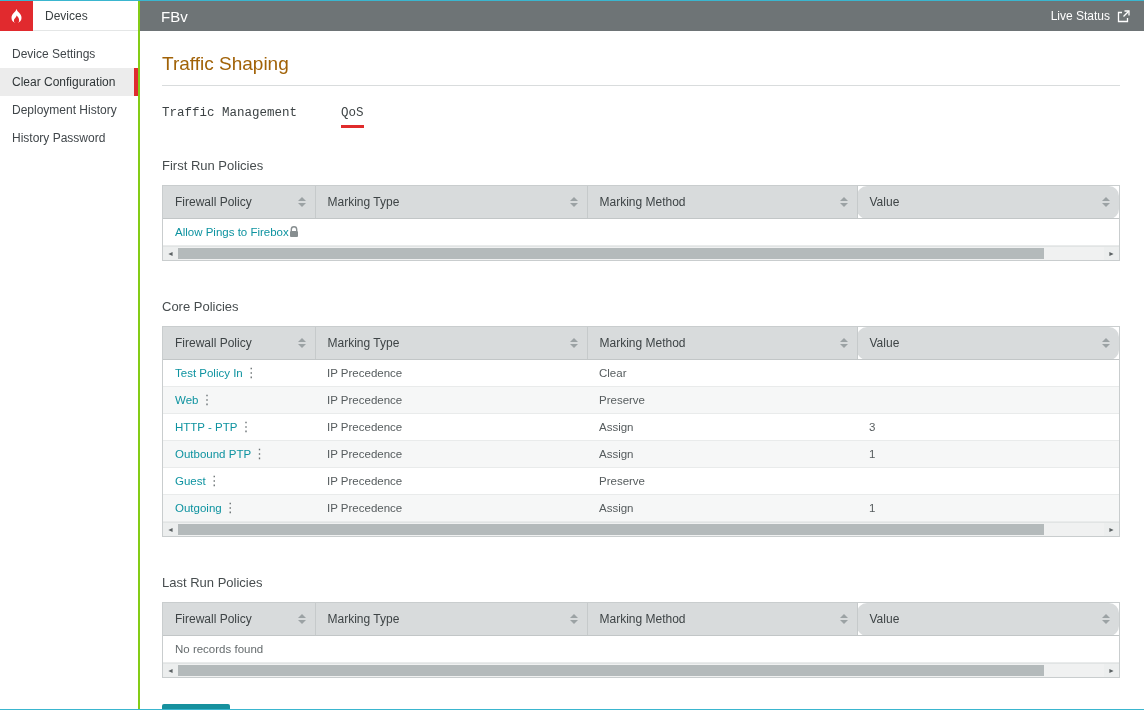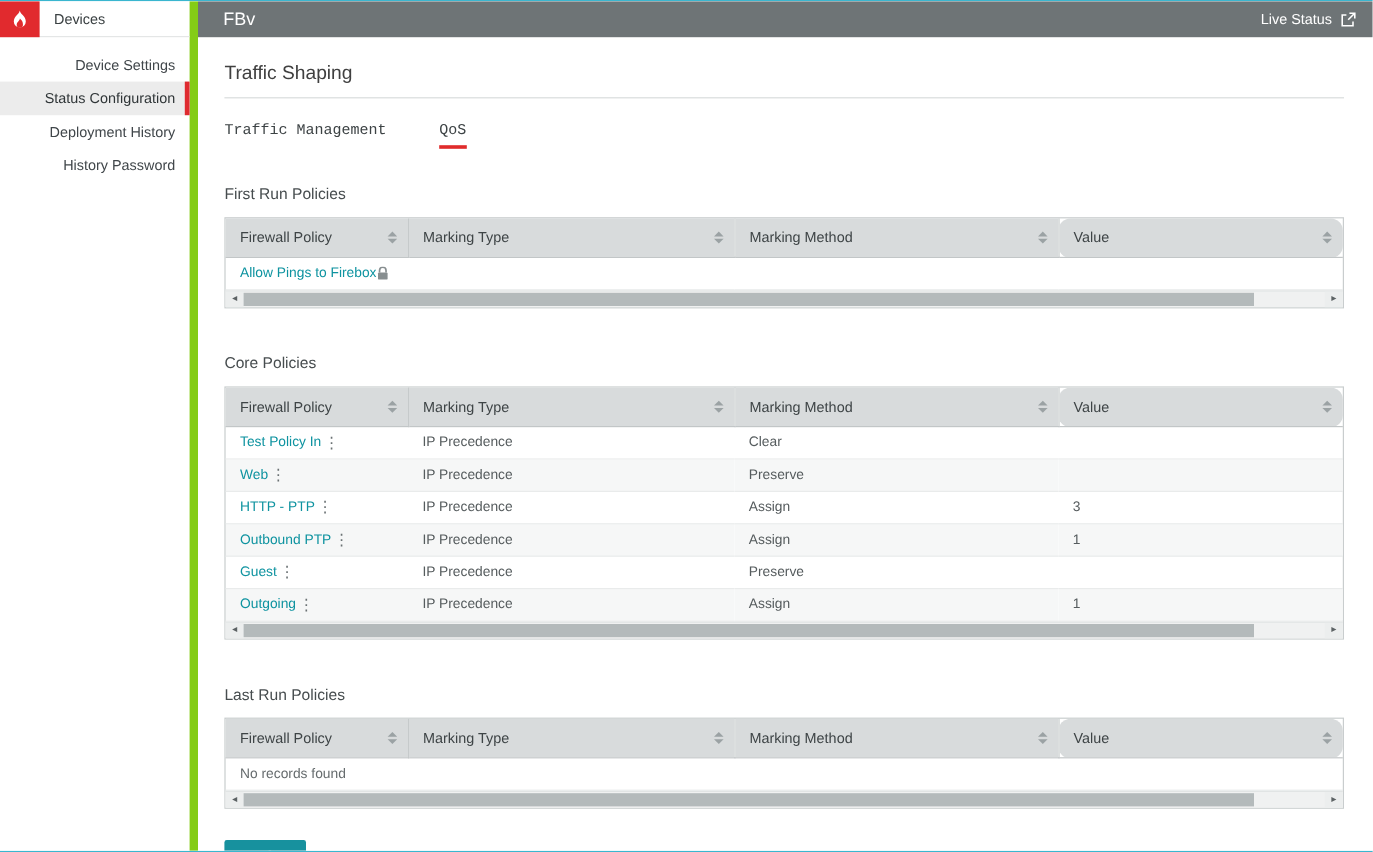--- a/index.html
+++ b/index.html
@@ -11,35 +11,35 @@
   }
   .app {
     width: 1144px; height: 710px;
     display: flex;
     border-top: 1px solid #3ab6cf;
     border-bottom: 1px solid #3ab6cf;
     background: #fff;
     overflow: hidden;
   }
   
-  .sidebar { width: 165px; flex-shrink: 0; background: #fff; border-right: 7px solid #84cc16; text-align: right; }
+  .sidebar { width: 140px; flex-shrink: 0; background: #fff; border-right: 2px solid #84cc16; }
   .sidebar-head { height: 30px; display: flex; align-items: center; border-bottom: 1px solid #e4e6e6; }
   .logo { width: 33px; height: 30px; background: #e12a2e; display: flex; align-items: center; justify-content: center; cursor: pointer; flex-shrink: 0; }
   .sidebar-title { font-size: 12px; color: #3a4042; margin-left: 12px; }
   .nav { padding-top: 9px; }
   .nav-item { position: relative; font-size: 12px; color: #40464a; padding: 7px 12px; cursor: pointer; }
   .nav-item.selected { background: #ececec; color: #2f3537; }
   .nav-item.selected::after { content: ""; position: absolute; right: 0; top: 0; bottom: 0; width: 4px; background: #df2b30; }
   
   .main { flex: 1; display: flex; flex-direction: column; min-width: 0; background: #fff; }
   .topbar { height: 30px; background: #6e7476; display: flex; align-items: center; color: #fff; padding: 0 14px 0 21px; flex-shrink: 0; }
   .topbar-title { font-size: 15px; flex: 1; }
   .live-status { display: flex; align-items: center; gap: 7px; font-size: 12px; cursor: pointer; }
   .content { flex: 1; padding: 22px 24px 0 22px; overflow: hidden; }
-  .page-title { font-size: 16px; font-weight: normal; color: #404040; }
+  .page-title { font-size: 19px; font-weight: normal; color: #a16207; }
   .rule { border: none; border-top: 1px solid #d9dcdd; margin-top: 10px; }
   .tabs { display: flex; gap: 44px; margin-top: 20px; font-family: Liberation Mono, monospace; }
   .tab { font-size: 12.5px; color: #3d4345; padding-bottom: 5px; cursor: pointer; }
   .tab.active { border-bottom: 3px solid #e02b2b; }
   .section-title { font-size: 13px; font-weight: normal; color: #474d4f; margin-top: 30px; }
   .section-title.gap-lg { margin-top: 38px; }
   
   .table-wrap { border: 1px solid #c9cdce; margin-top: 12px; }
   table { width: 100%; border-collapse: collapse; table-layout: fixed; }
   th {
@@ -83,21 +83,21 @@
       <div class="logo">
         <svg width="15" height="17" viewBox="0 0 15 17">
           <path fill="#ffffff" d="M7.5 0c.4 2.6-.9 4-2.4 5.6C3.5 7.3 2.5 8.8 2.5 11a5 5 0 0 0 10 0c0-2.2-1-3.7-2.6-5.4C8.4 4 7.1 2.6 7.5 0z"></path>
           <path fill="#e12a2e" d="M7.5 16.2a2.6 2.6 0 0 1-2.6-2.6c0-1.2.7-2 1.5-2.9.6-.7 1.1-1.3 1.2-2.2.8 1 2.5 2.2 2.5 4.4a2.9 2.9 0 0 1-2.6 3.3z"></path>
         </svg>
       </div>
       <span class="sidebar-title">Devices</span>
     </div>
     <nav class="nav">
       <div class="nav-item">Device Settings</div>
-      <div class="nav-item selected">Status Configuration</div>
+      <div class="nav-item selected">Clear Configuration</div>
       <div class="nav-item">Deployment History</div>
       <div class="nav-item">History Password</div>
     </nav>
   </aside>
 
   <main class="main">
     <header class="topbar">
       <span class="topbar-title">FBv</span>
       <span class="live-status">
         <span>Live Status</span>

